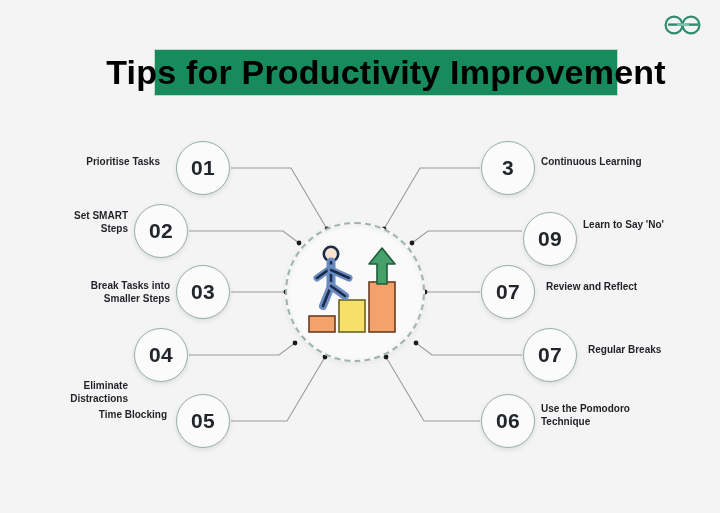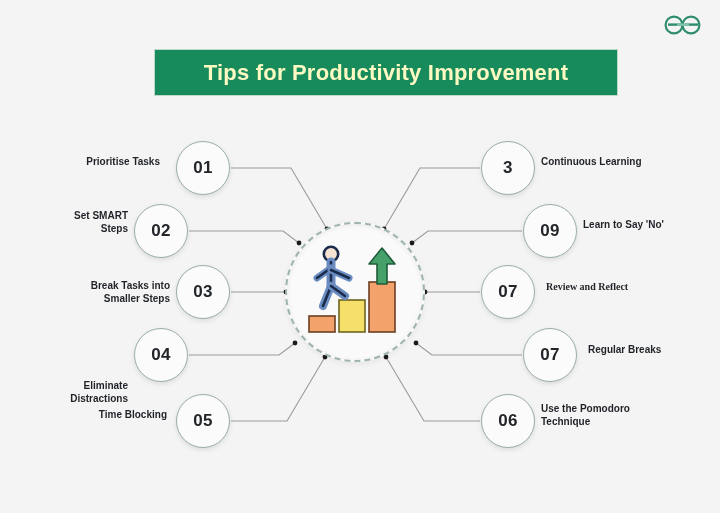--- a/index.html
+++ b/index.html
@@ -20,22 +20,22 @@
 
   
   #title-banner {
     position:absolute; left:155px; top:50px;
     width:462px; height:45px;
     background:#178b5c;
     box-shadow:0 0 0 1px #bfd8cc;
     display:flex; align-items:center; justify-content:center;
   }
   #title-text {
-    color:#fef9c3;
-    font-size:22px;
+    color:#000000;
+    font-size:34px;
     font-weight:bold;
     letter-spacing:0.2px;
     white-space:nowrap;
   }
 
   
   #wires { position:absolute; inset:0; }
 
   
   #hub {
@@ -53,21 +53,21 @@
     position:absolute;
     width:54px; height:54px;
     border-radius:50%;
     background:#fbfbfb;
     border:1.5px solid #9aafa3;
     display:flex; align-items:center; justify-content:center;
     box-shadow:0 2px 5px rgba(0,0,0,0.10);
     z-index:3;
   }
   .node span {
-    font-size:17px; font-weight:bold; color:#222529;
+    font-size:21px; font-weight:bold; color:#222529;
     letter-spacing:0.3px;
   }
 
   
   .label {
     position:absolute;
     font-size:10px;
     font-weight:bold;
     color:#1f2226;
     line-height:1.32;
@@ -188,29 +188,29 @@
   <div class="node" style="left:176px; top:394px;">
     <span>05</span>
   </div>
   <div class="label left" style="left:0px; top:408px; width:167px;">Time Blocking</div>
 
   <div class="node" style="left:481px; top:141px;">
     <span>3</span>
   </div>
   <div class="label right" style="left:541px; top:155px; width:178px;">Continuous Learning</div>
 
-  <div class="node" style="left:523px; top:204px;">
+  <div class="node" style="left:523px; top:212px;">
     <span>09</span>
   </div>
   <div class="label right" style="left:583px; top:218px; width:137px;">Learn to Say 'No'</div>
 
   <div class="node" style="left:481px; top:265px;">
     <span>07</span>
   </div>
-  <div class="label right" style="left:546px; top:280px; width:174px;font-family:Liberation Serif, serif;">Review and Reflect</div>
+  <div class="label right" style="left:546px; top:280px; width:174px;">Review and Reflect</div>
 
   <div class="node" style="left:523px; top:328px;">
     <span>07</span>
   </div>
   <div class="label right" style="left:588px; top:343px; width:132px;">Regular Breaks</div>
 
   <div class="node" style="left:481px; top:394px;">
     <span>06</span>
   </div>
   <div class="label right" style="left:541px; top:402px; width:174px;">Use the Pomodoro

